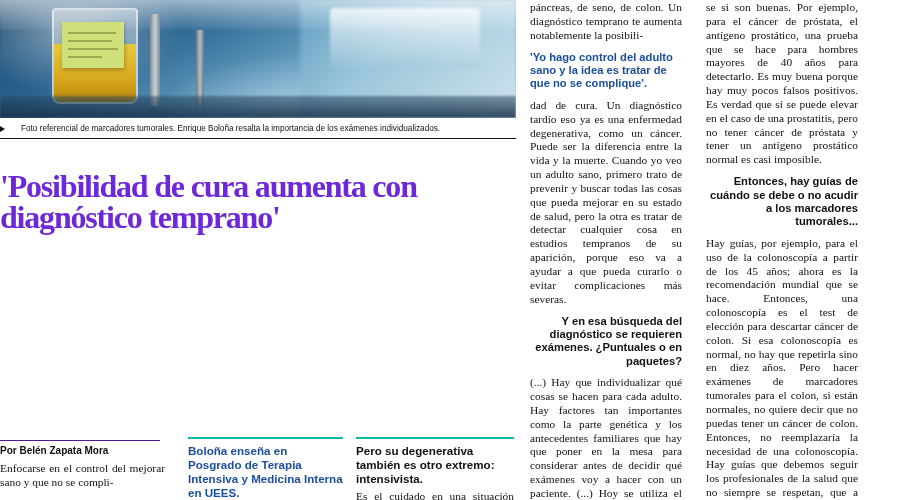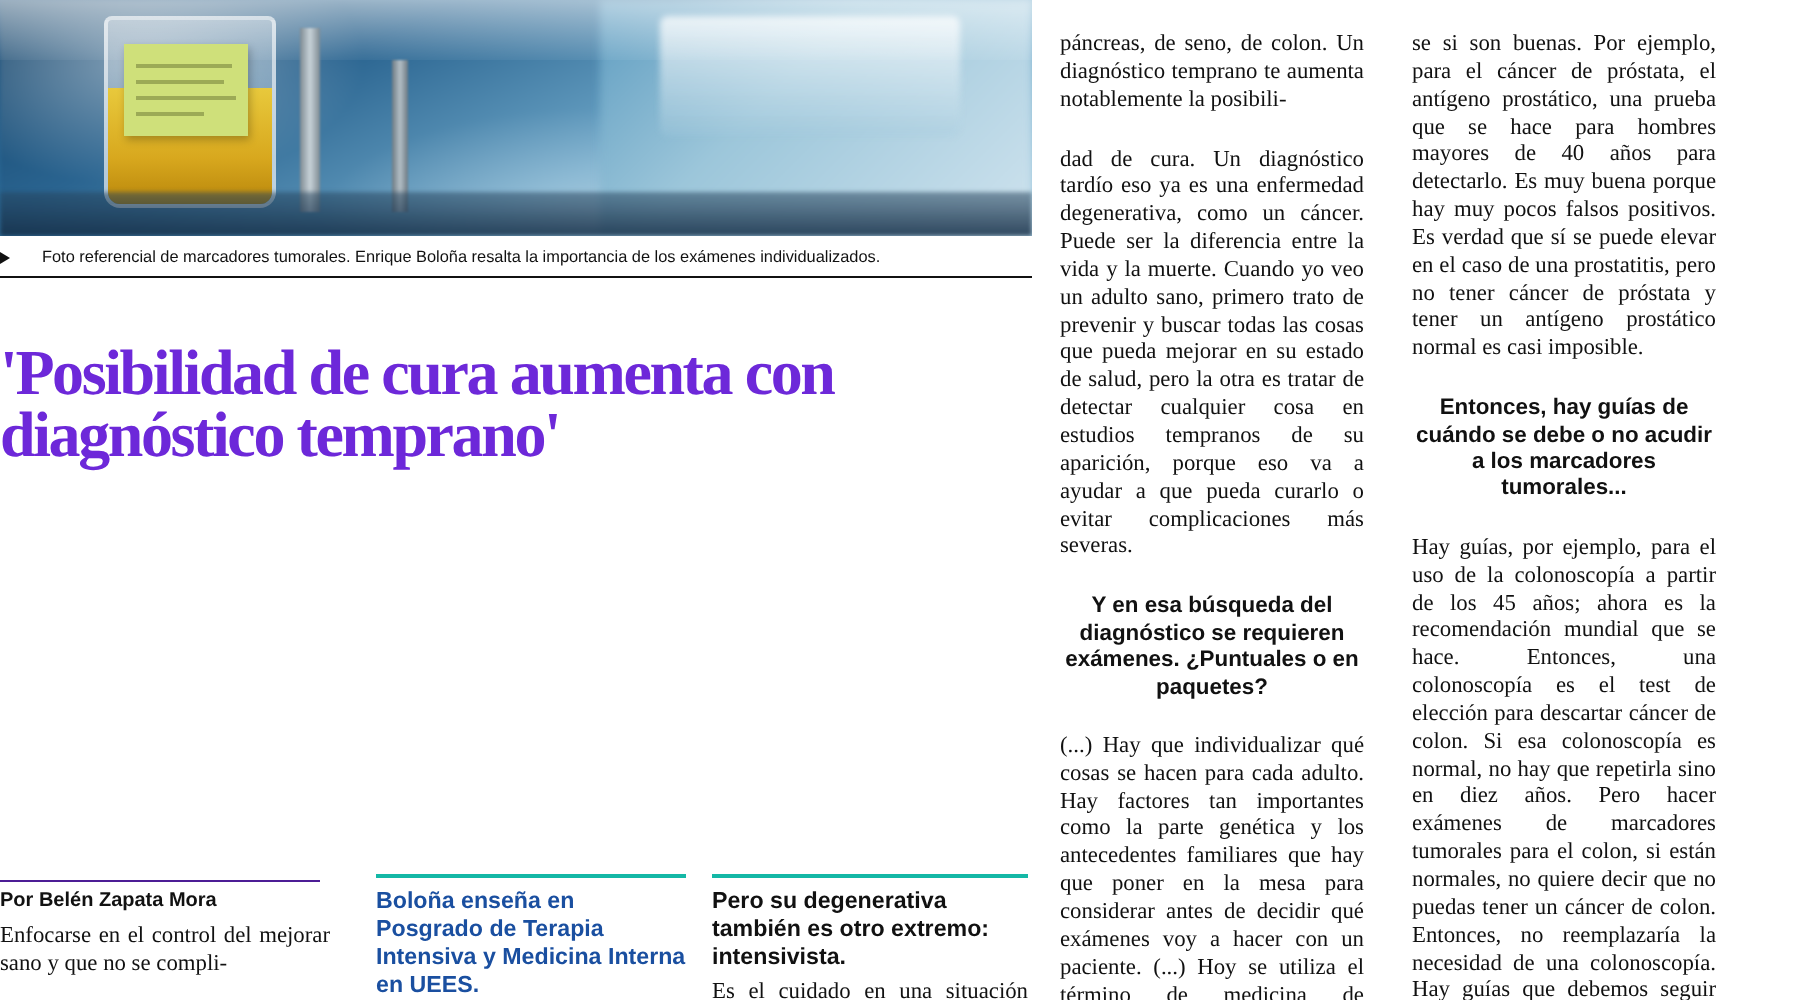--- a/index.html
+++ b/index.html
@@ -179,38 +179,38 @@
     font-family: "Liberation Serif", serif;
     font-size: 11.4px;
     line-height: 1.215;
     color: #111;
     text-align: justify;
     hyphens: auto;
   }
   .col.c1 { left: 530px; width: 152px; }
   .col.c2 { left: 706px; width: 152px; }
 
-  .col p { margin: 16px 0 8px 0; }
+  .col p { margin: 1px 0 8px 0; }
   .q-bold {
     font-family: "Liberation Sans", sans-serif;
     font-weight: bold;
     font-size: 11.2px;
     line-height: 1.2;
     color: #1a4fa0;
     margin: 0 0 8px 0;
     text-align: left;
   }
   .q-black {
     font-family: "Liberation Sans", sans-serif;
     font-weight: bold;
     font-size: 11.2px;
     line-height: 1.2;
     color: #111;
     margin: 0 0 8px 0;
-    text-align: center;
+    text-align: right;
   }
 </style>
 </head>
 <body>
 
 <div class="page">
 
   <div class="photo">
     <div class="blur-bg"></div>
     <div class="bluepanel"></div>
@@ -245,20 +245,21 @@
     <span>Boloña enseña en Posgrado de Terapia Intensiva y Medicina Interna en UEES.</span>
   </div>
 
   <div class="subcol black">
     <span>Pero su degenerativa también es otro extremo: intensivista.</span>
     <span class="body">Es el cuidado en una situación crítica, que está en el área de</span>
   </div>
 
   <div class="col c1">
     <p>páncreas, de seno, de colon. Un diagnóstico temprano te aumenta notablemente la posibili-</p>
+    <p class="q-bold">'Yo hago control del adulto sano y la idea es tratar de que no se complique'.</p>
     <p>dad de cura. Un diagnóstico tardío eso ya es una enfermedad degenerativa, como un cáncer. Puede ser la diferencia entre la vida y la muerte. Cuando yo veo un adulto sano, primero trato de prevenir y buscar todas las cosas que pueda mejorar en su estado de salud, pero la otra es tratar de detectar cualquier cosa en estudios tempranos de su aparición, porque eso va a ayudar a que pueda curarlo o evitar complicaciones más severas.</p>
     <p class="q-black">Y en esa búsqueda del diagnóstico se requieren exámenes. ¿Puntuales o en paquetes?</p>
     <p>(...) Hay que individualizar qué cosas se hacen para cada adulto. Hay factores tan importantes como la parte genética y los antecedentes familiares que hay que poner en la mesa para considerar antes de decidir qué exámenes voy a hacer con un paciente. (...) Hoy se utiliza el término de medicina de precisión. Cuando haces estos exámenes tipo paquetes, que no</p>
   </div>
 
   <div class="col c2">
     <p>se si son buenas. Por ejemplo, para el cáncer de próstata, el antígeno prostático, una prueba que se hace para hombres mayores de 40 años para detectarlo. Es muy buena porque hay muy pocos falsos positivos. Es verdad que sí se puede elevar en el caso de una prostatitis, pero no tener cáncer de próstata y tener un antígeno prostático normal es casi imposible.</p>
     <p class="q-black">Entonces, hay guías de cuándo se debe o no acudir a los marcadores tumorales...</p>
     <p>Hay guías, por ejemplo, para el uso de la colonoscopía a partir de los 45 años; ahora es la recomendación mundial que se hace. Entonces, una colonoscopía es el test de elección para descartar cáncer de colon. Si esa colonoscopía es normal, no hay que repetirla sino en diez años. Pero hacer exámenes de marcadores tumorales para el colon, si están normales, no quiere decir que no puedas tener un cáncer de colon. Entonces, no reemplazaría la necesidad de una colonoscopía. Hay guías que debemos seguir los profesionales de la salud que no siempre se respetan, que a veces se olvidan y acabas con consecuencias no deseadas, o diagnósticos tardíos o pruebas inne-</p>
   </div>

